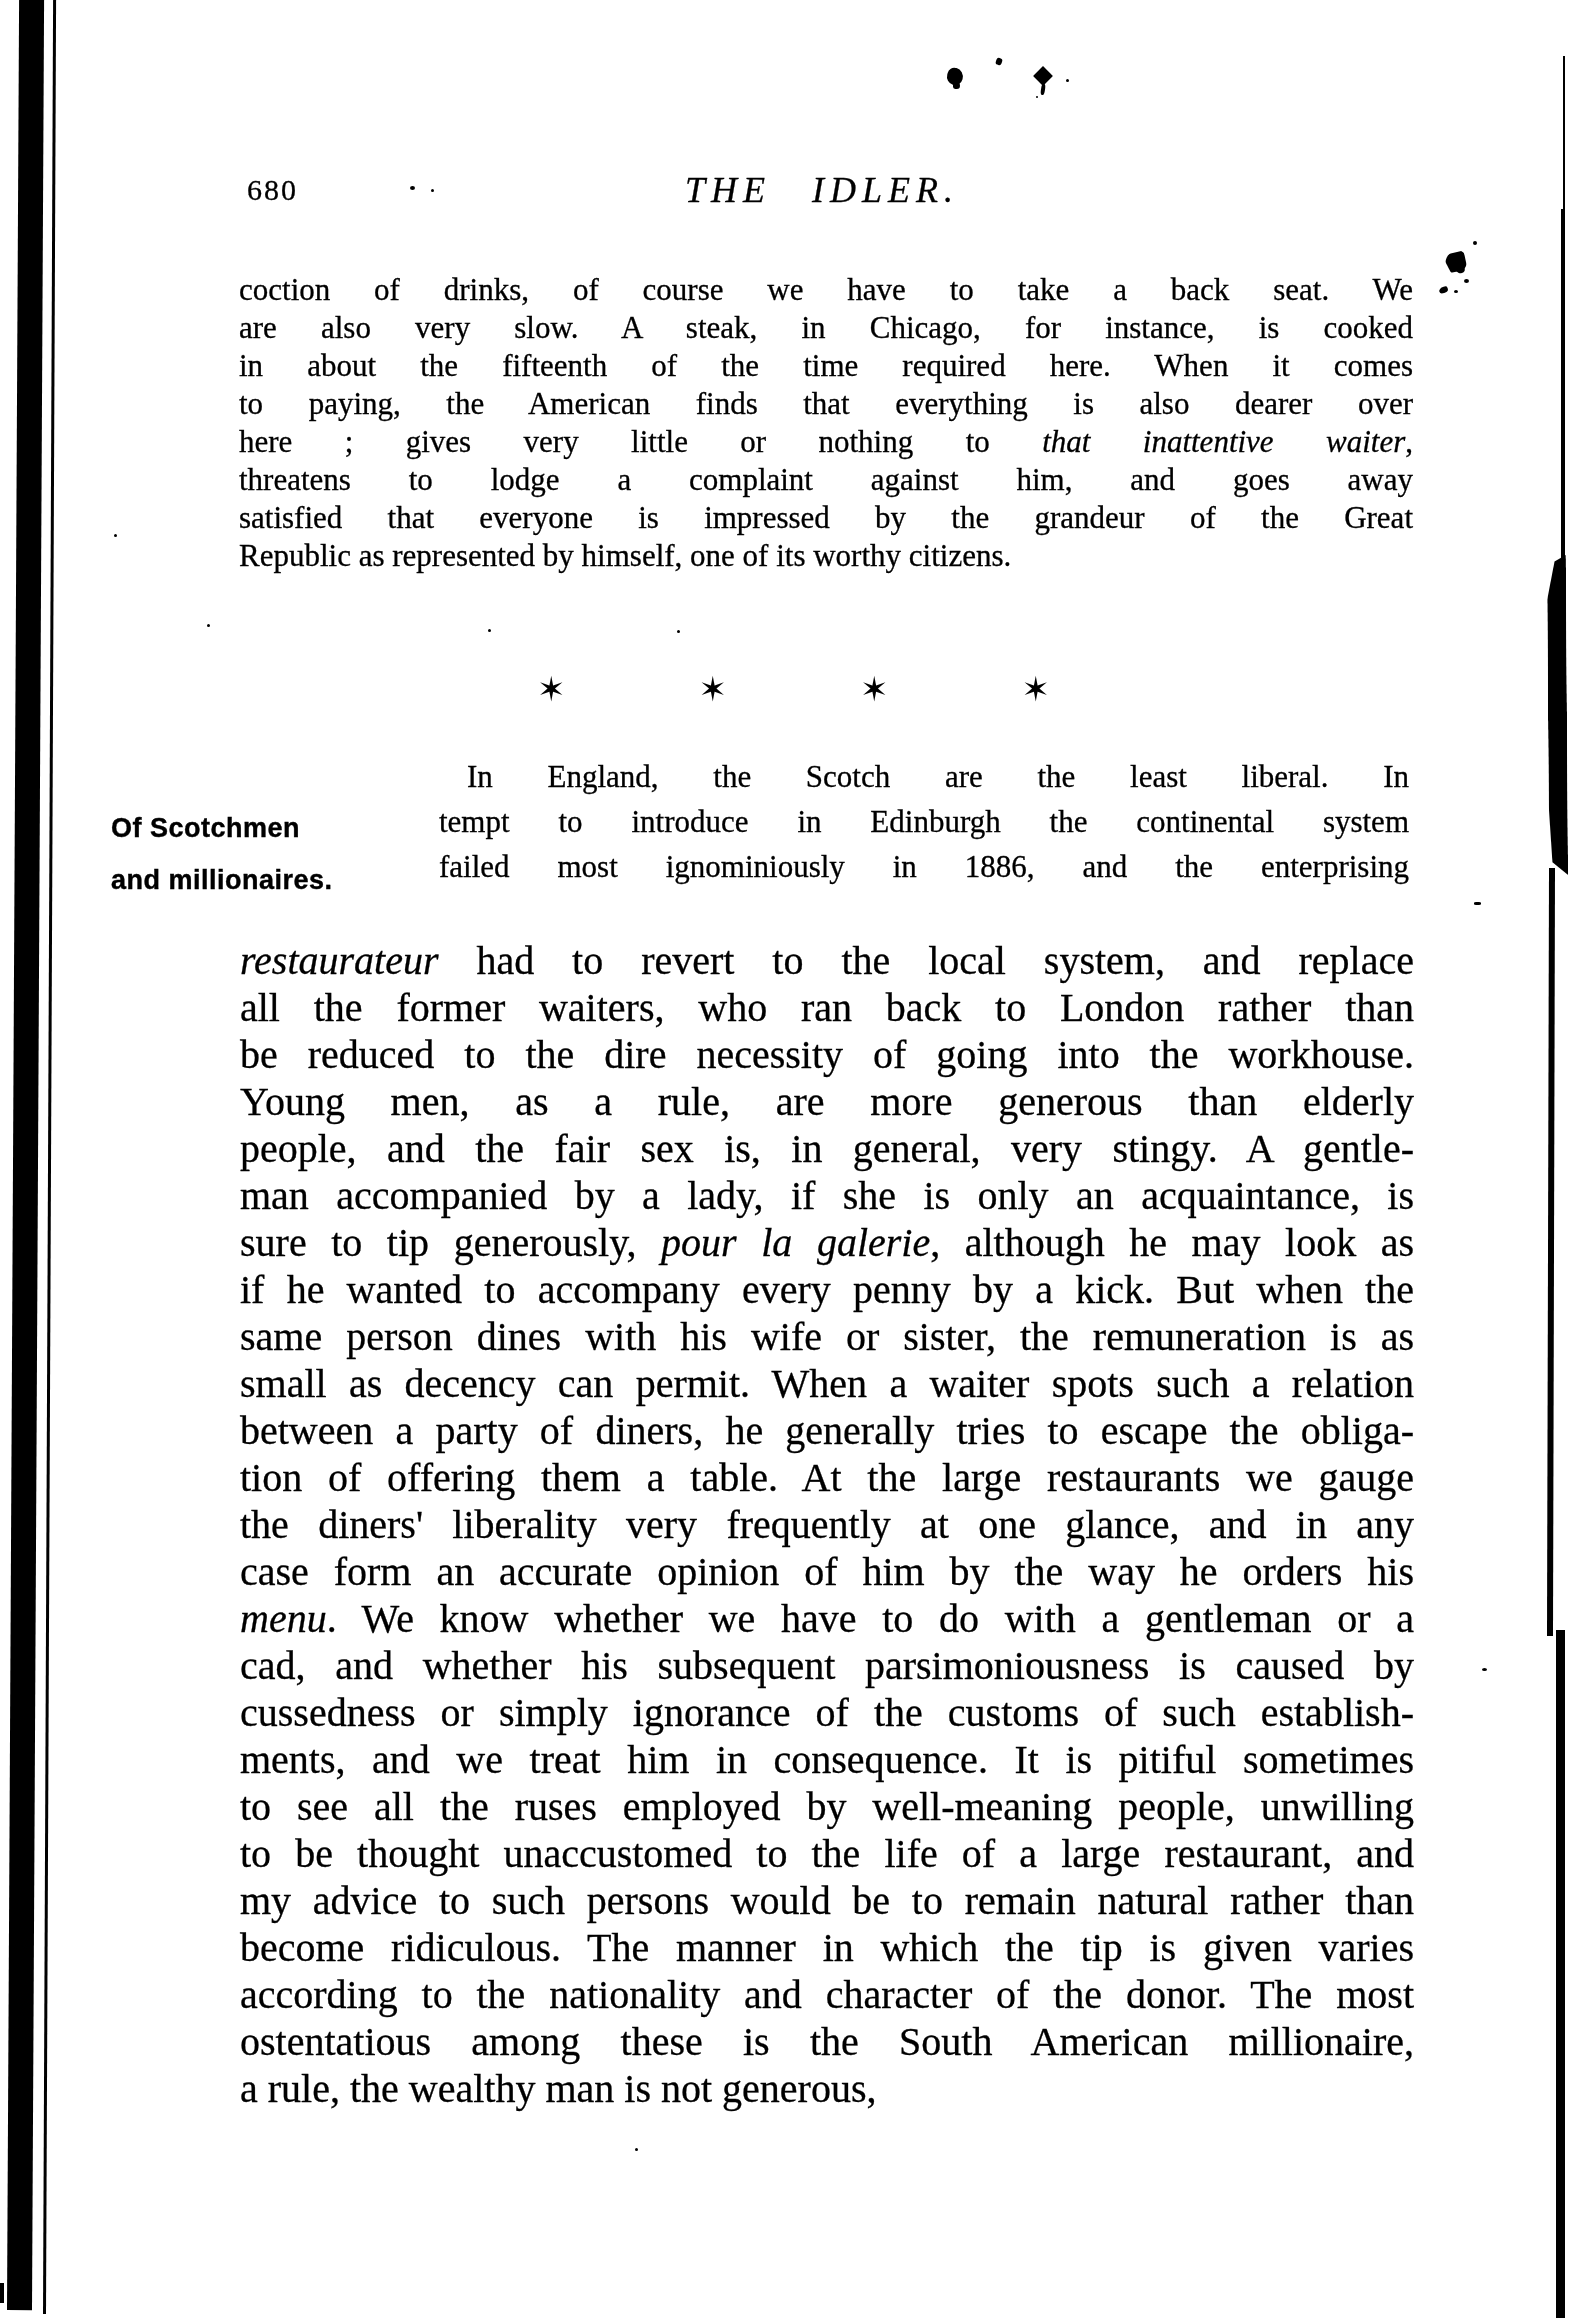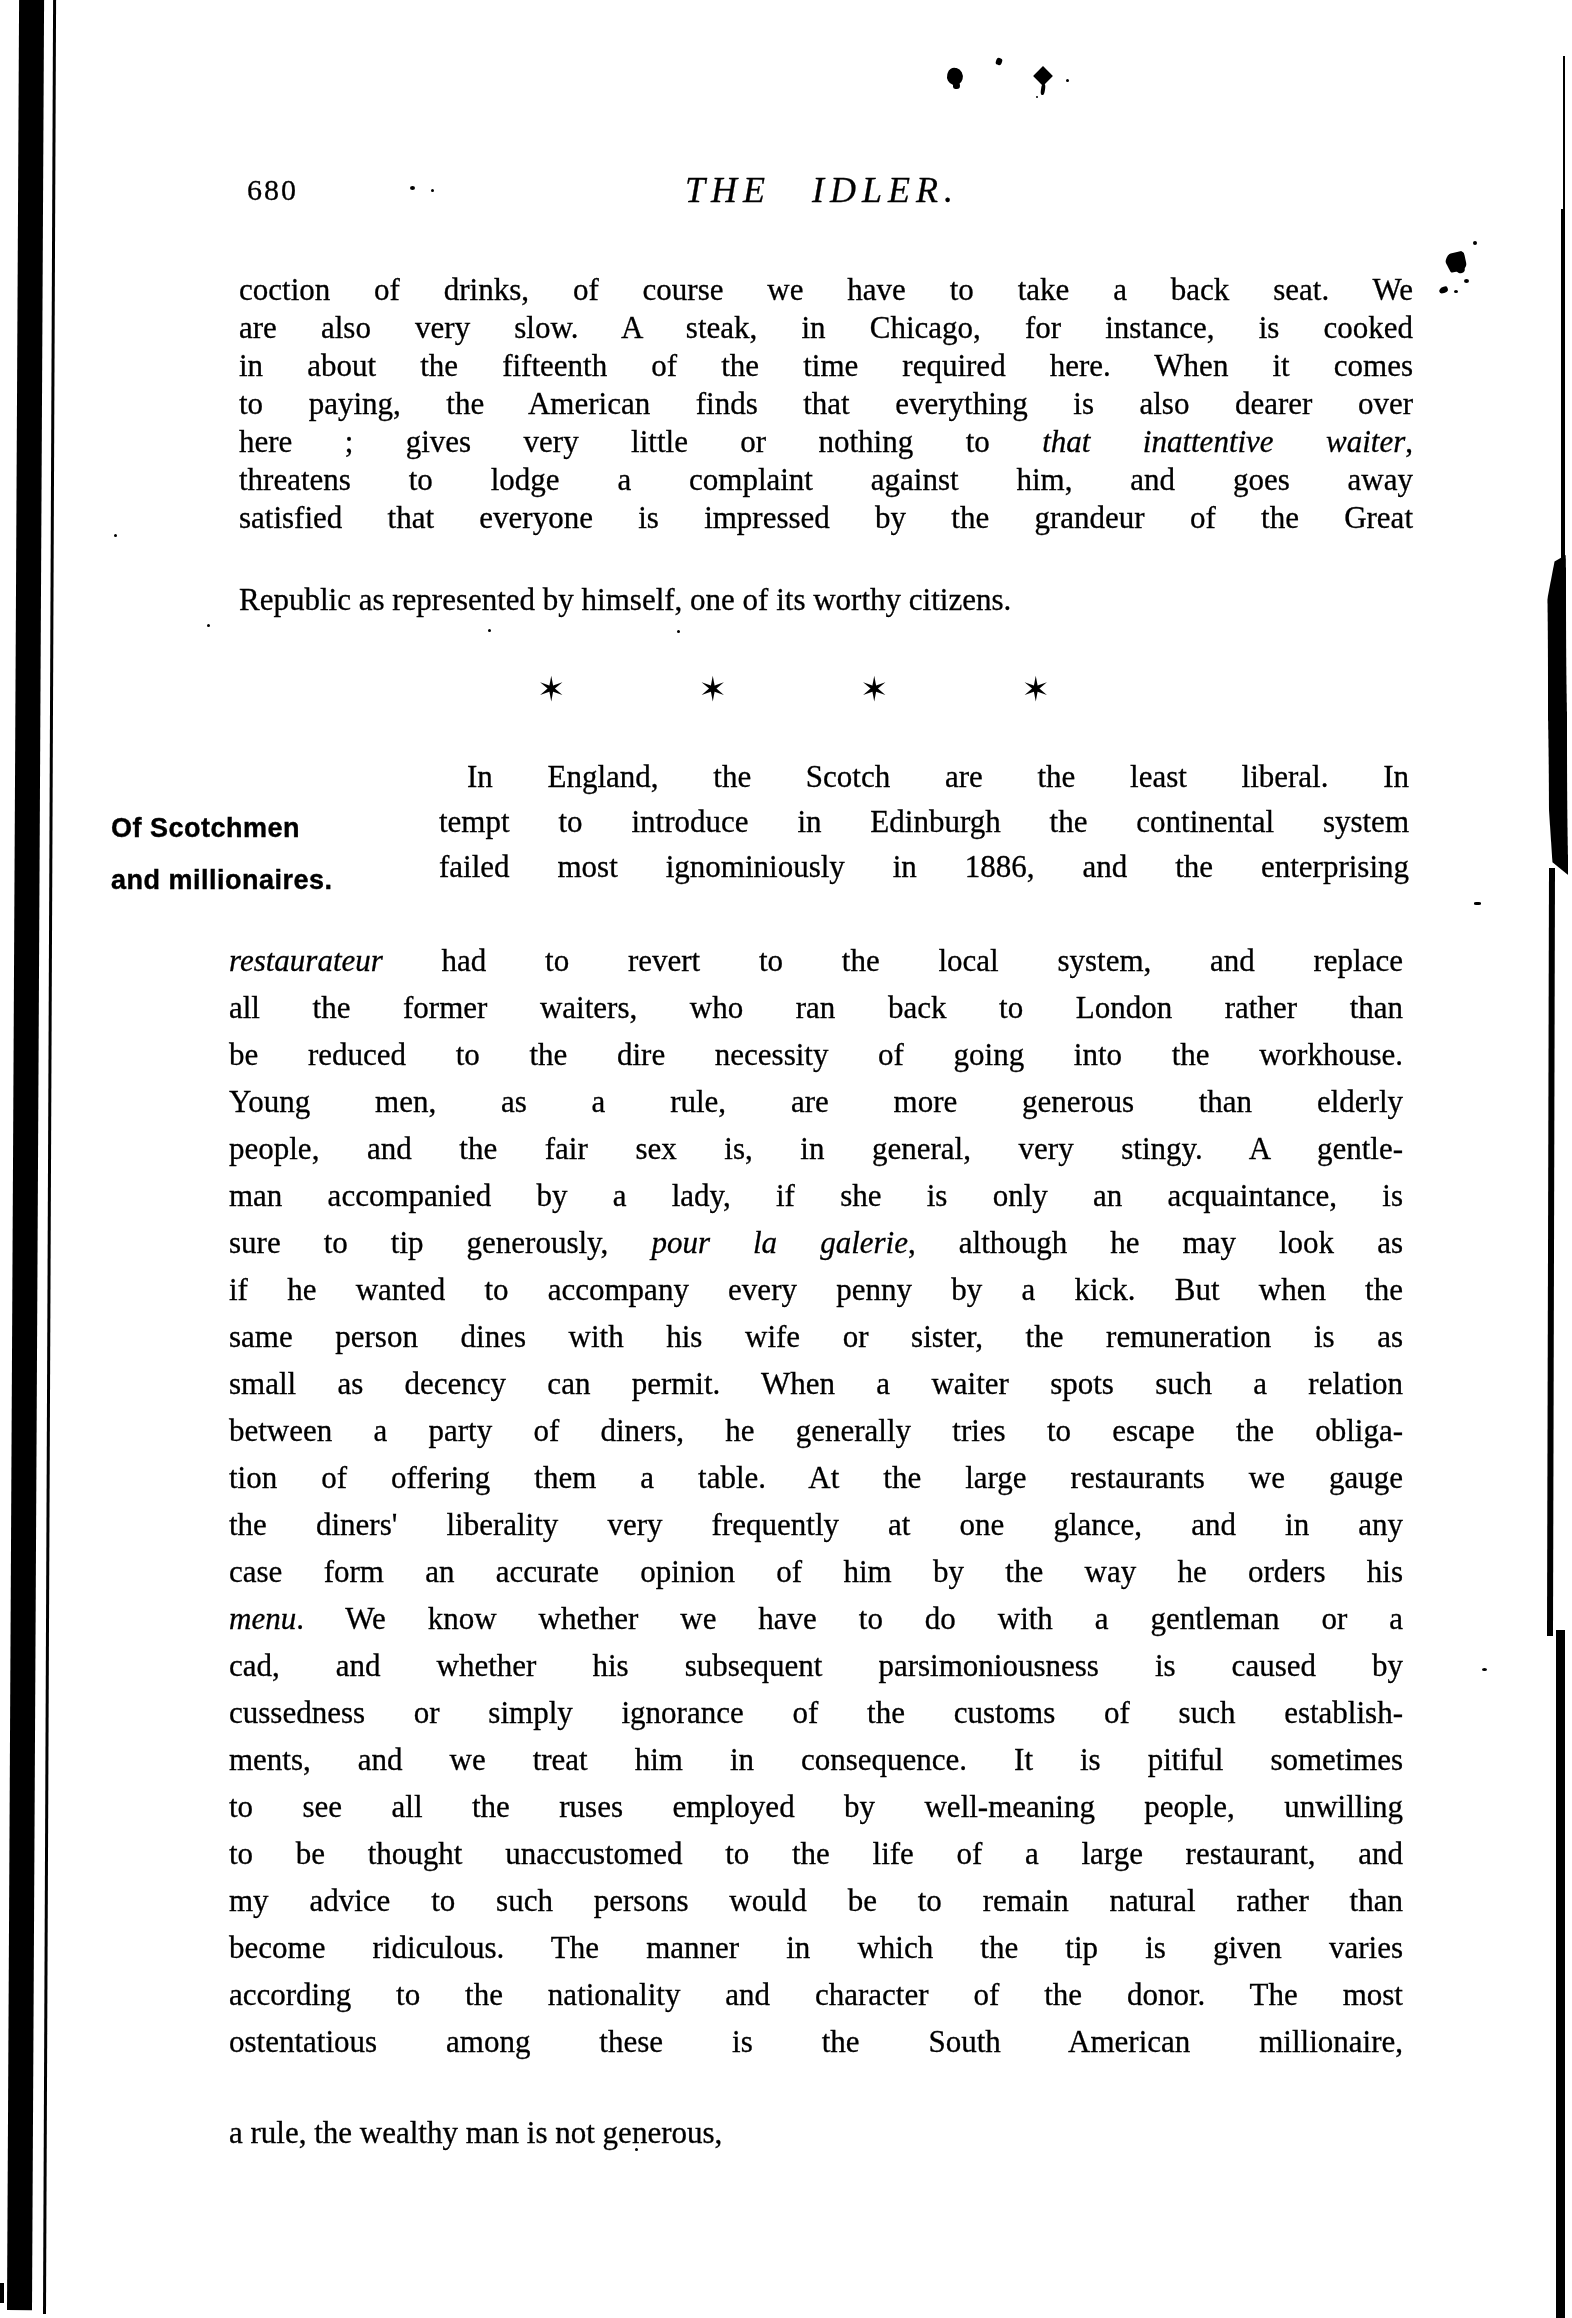--- a/index.html
+++ b/index.html
@@ -29,23 +29,23 @@
   #journal{
     position:absolute;left:685px;top:169px;
     font-size:36px;font-style:italic;
     letter-spacing:6px;word-spacing:26px;
     -webkit-text-stroke:0.3px #000;
   }
   
   .textblock{position:absolute;-webkit-text-stroke:0.3px #000;}
   .para1{left:239px;top:271px;width:1174px;font-size:31px;line-height:38px;}
   .para2a{left:439px;top:754px;width:970px;font-size:31px;line-height:45px;}
-  .para2b{left:229px;top:937px;width:1174px;font-size:31px;line-height:47px;}
+  .para2b{left:240px;top:937px;width:1174px;font-size:40px;line-height:47px;}
   .tline{text-align:justify;text-align-last:justify;white-space:normal;}
-  .tline-last{text-align-last:left;margin-top:44px;}
+  .tline-last{text-align-last:left;}
   .tline-indent{padding-left:28px;}
   .it{font-style:italic;}
   
   .stars{
     position:absolute;left:537px;top:673px;width:513px;
     display:flex;justify-content:space-between;align-items:center;
     font-size:34px;line-height:34px;
   }
   
   #marginnote{

